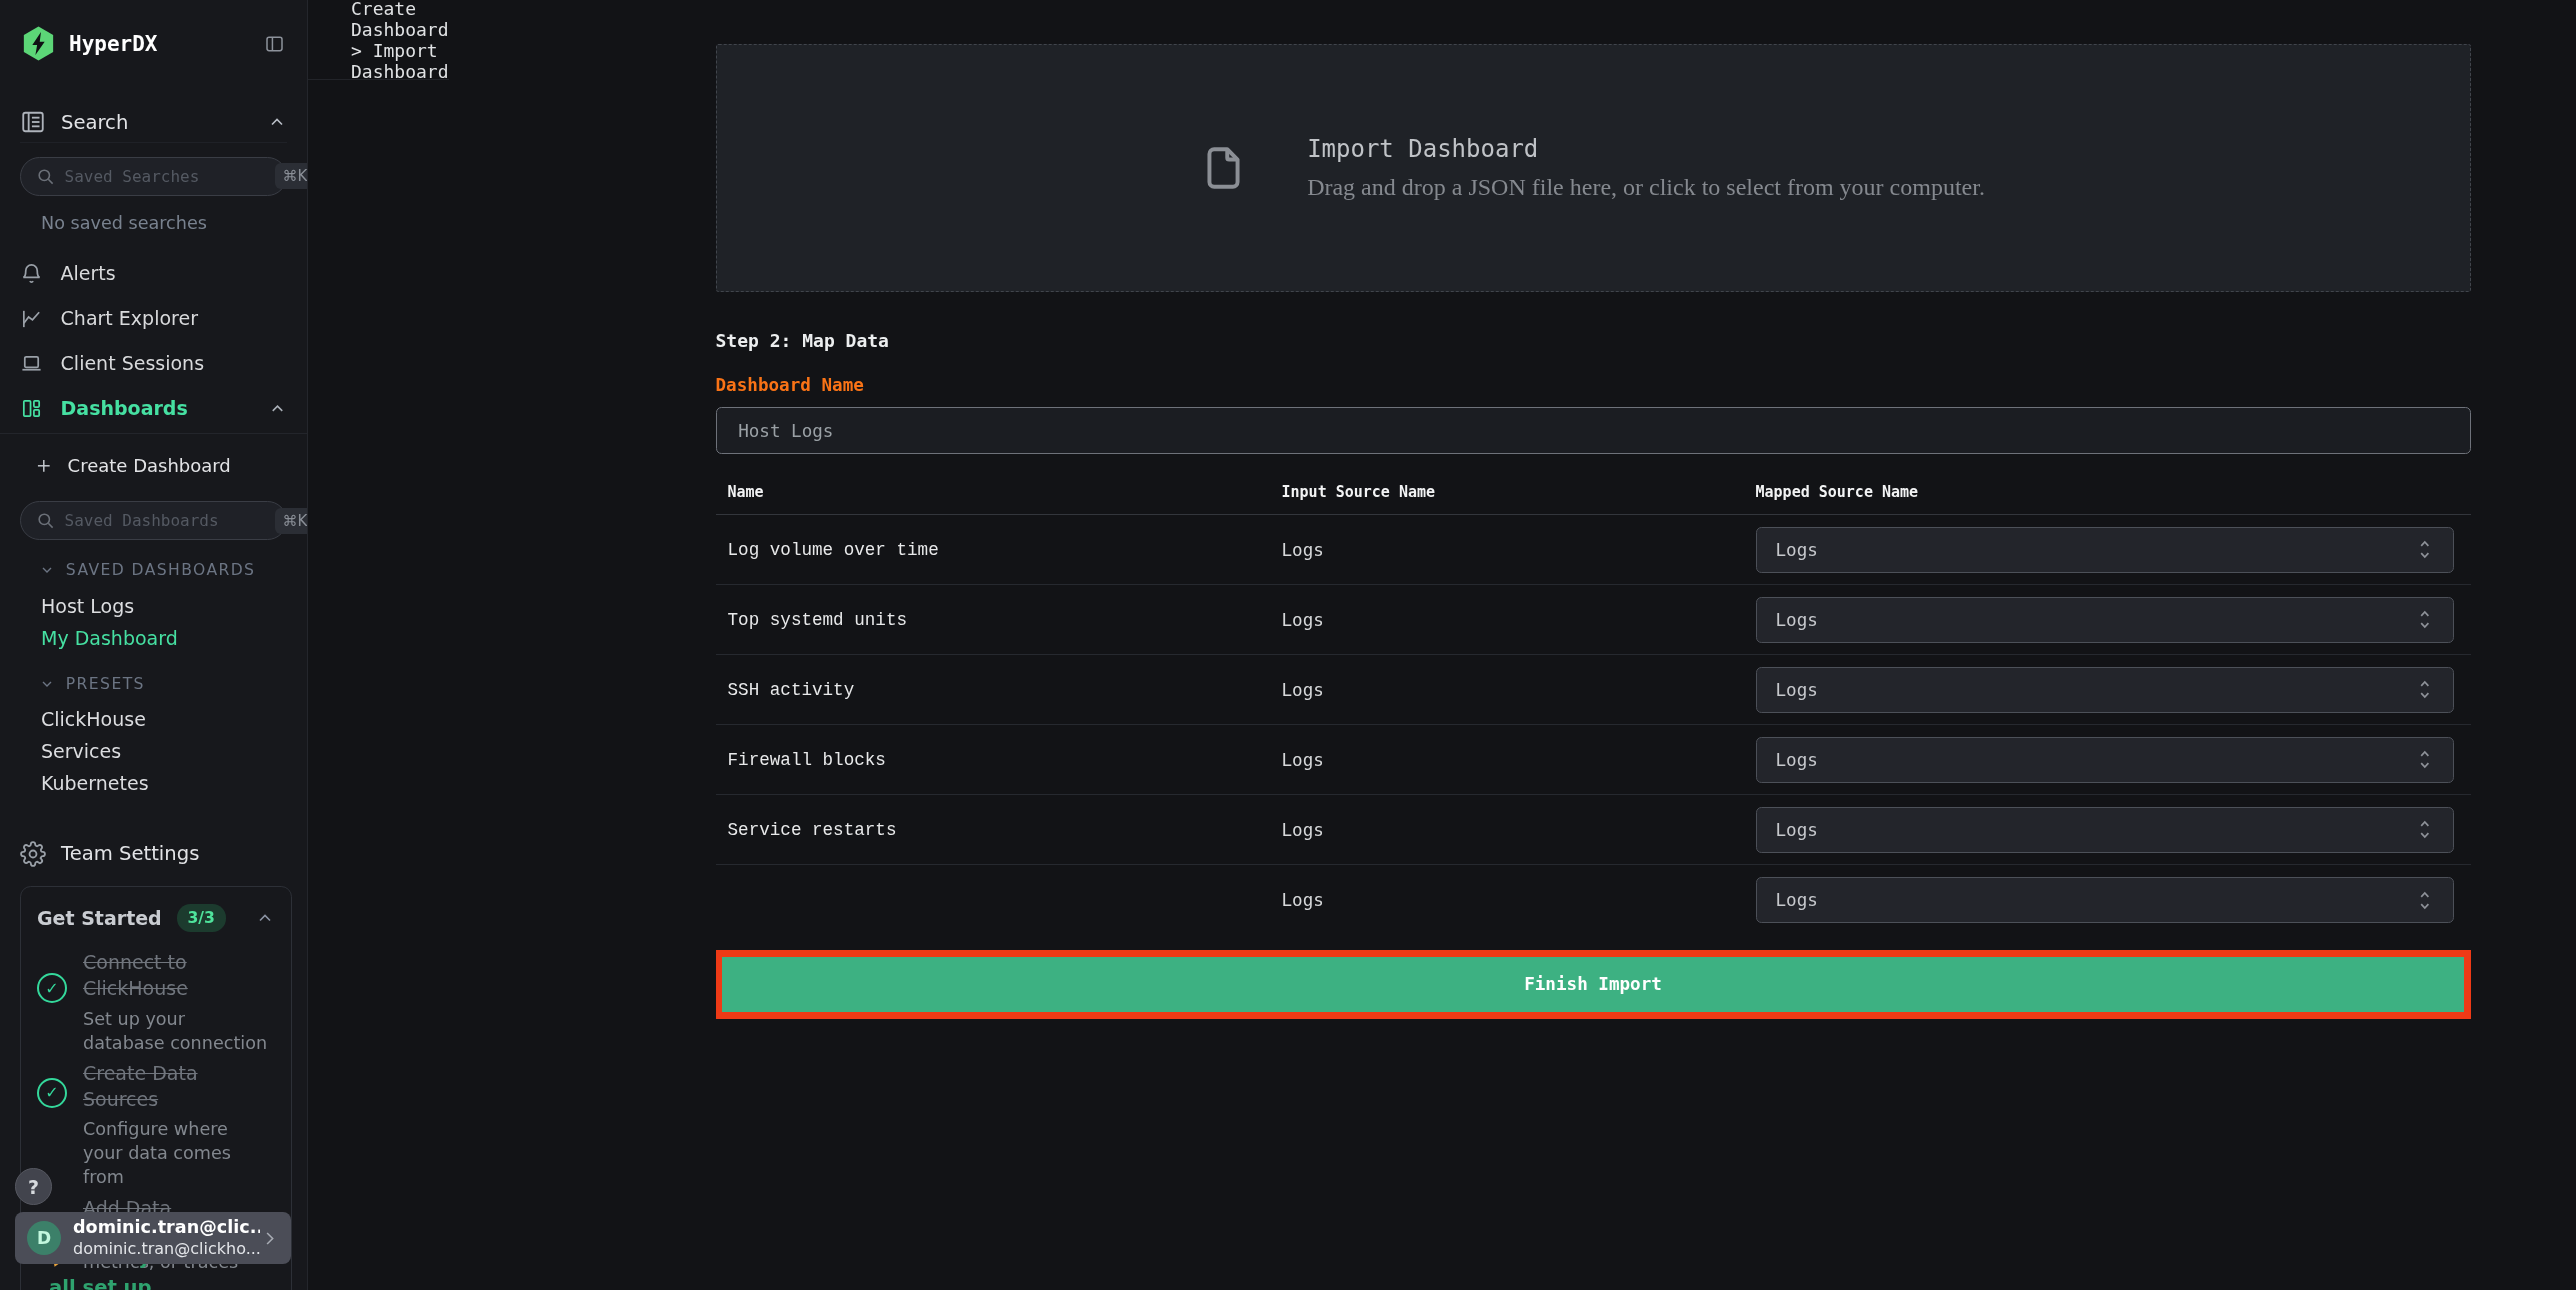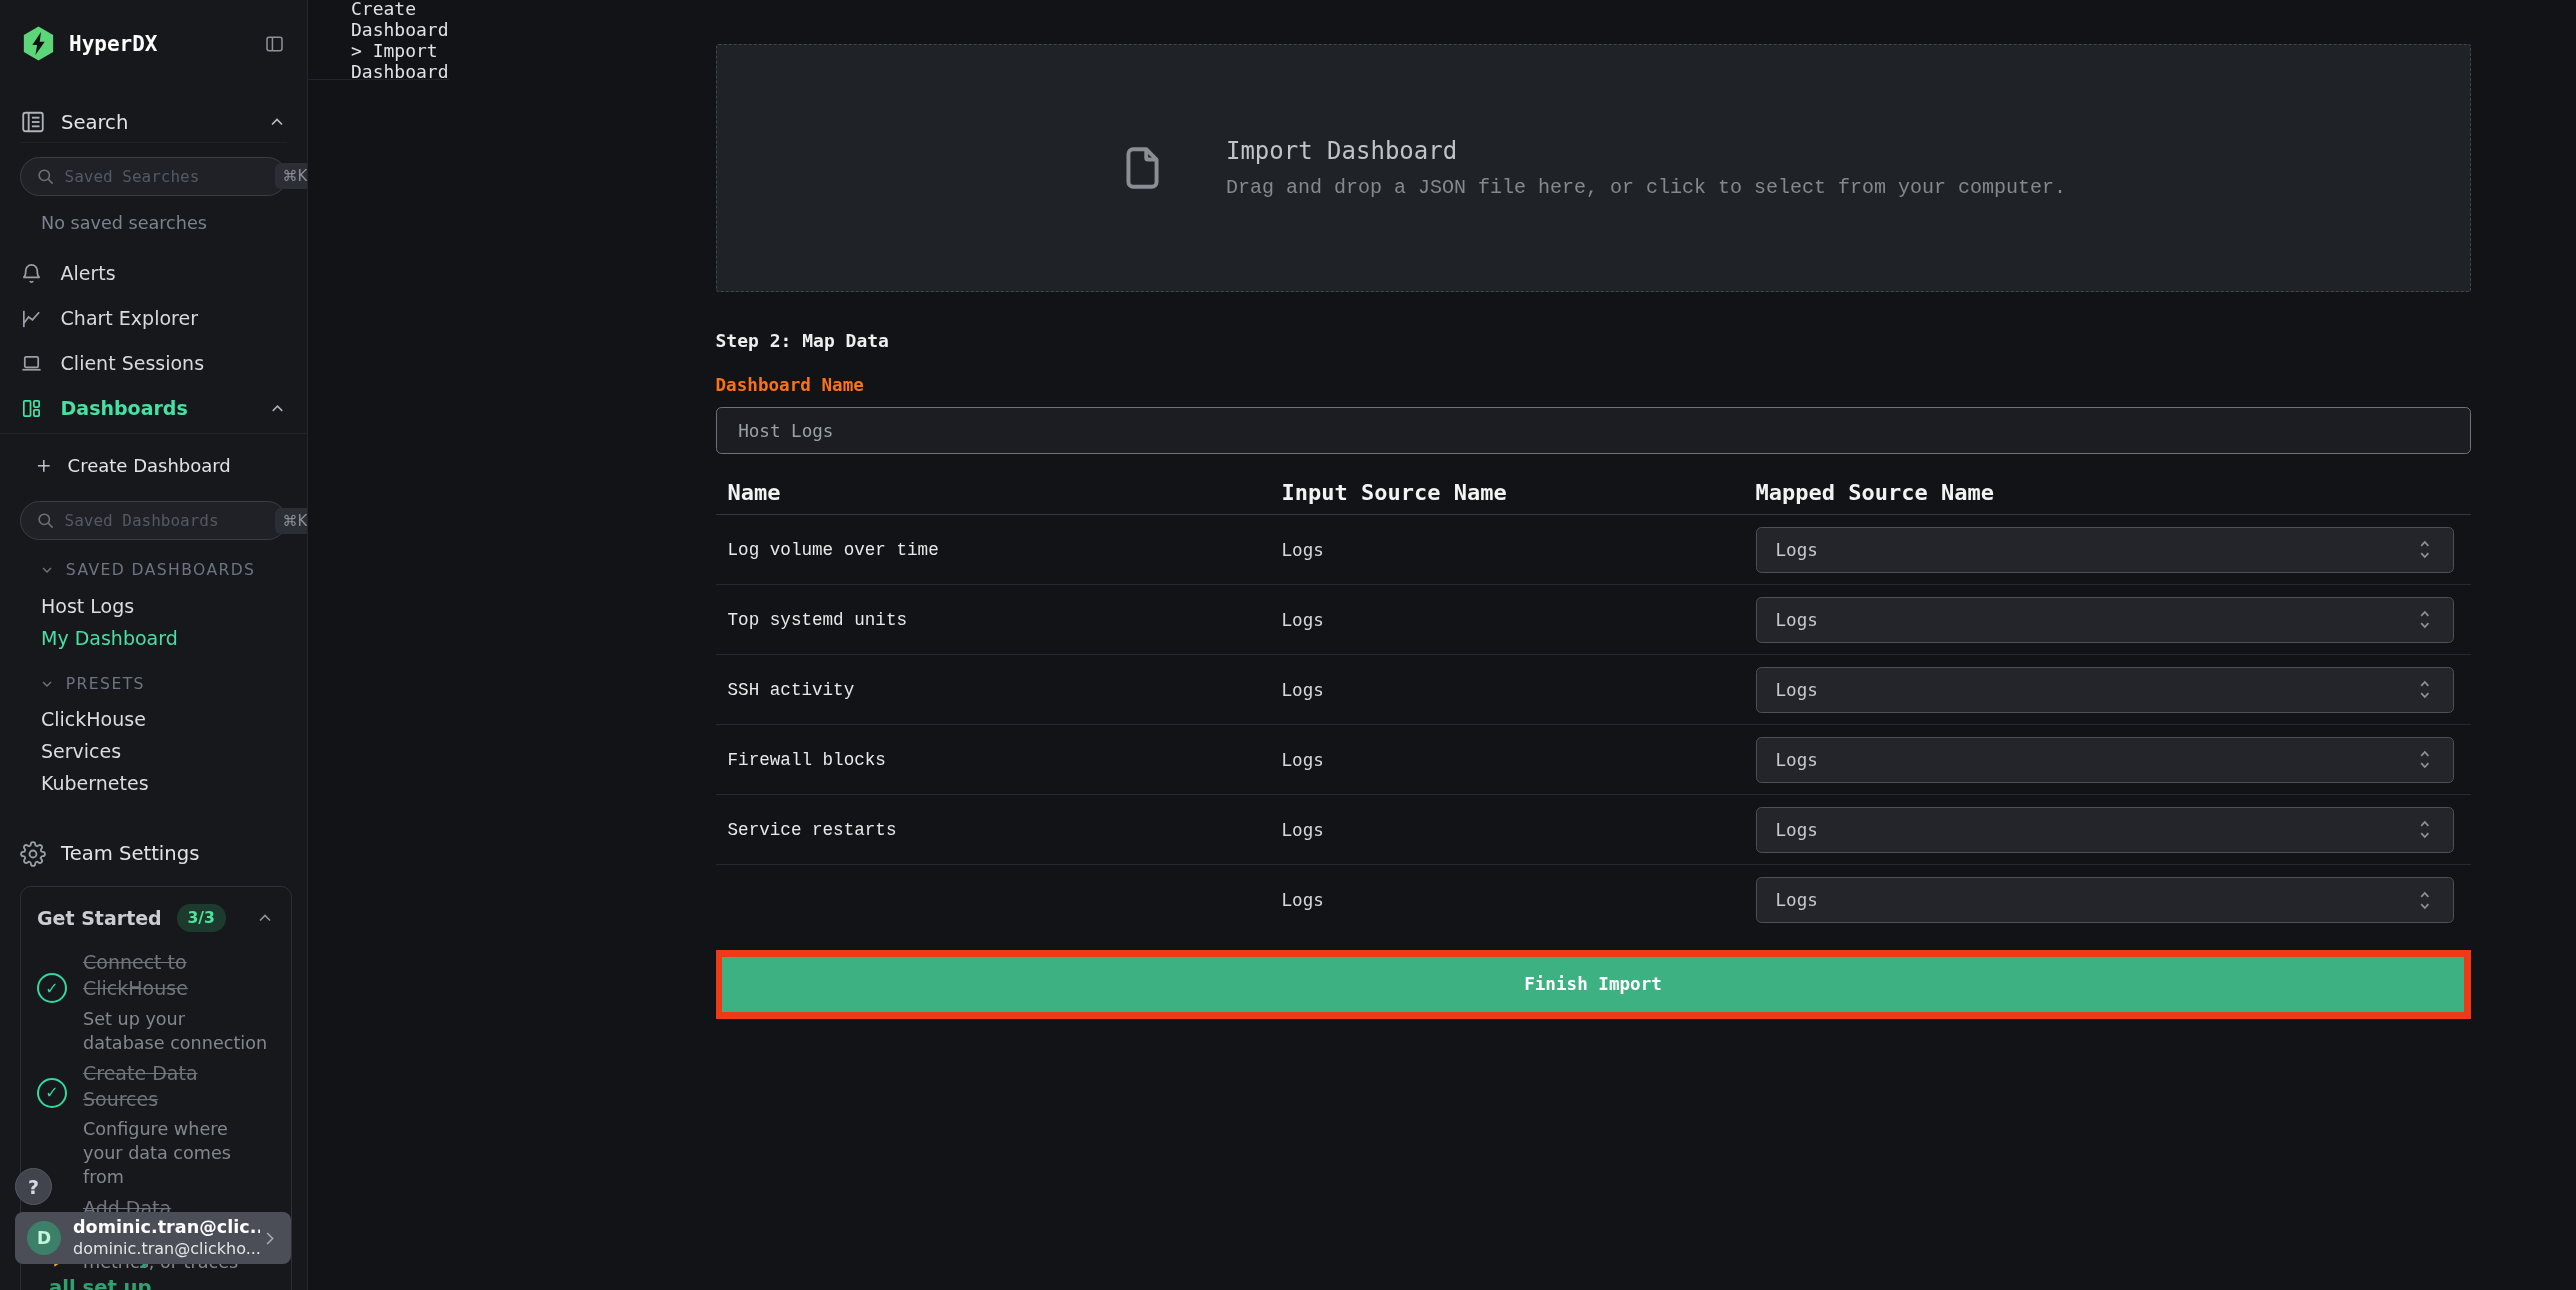--- a/index.html
+++ b/index.html
@@ -96,28 +96,28 @@
   .breadcrumb{font-family:var(--mono);font-size:18px;color:#e0e2e4;cursor:pointer}
 
   .content{flex:1;position:relative}
   .container{margin-left:267px;width:1755px}
 
   .dropzone{margin-top:44px;height:248px;background:var(--bg-drop);border:1.4px dashed #41454c;border-radius:2.7px;display:flex;align-items:center;justify-content:center;cursor:pointer}
   .dz-inner{display:flex;align-items:center}
   .dz-icon{width:45px;height:58px;color:#8b8f95;flex:0 0 45px}
   .dz-text{margin-left:61px}
   .dz-title{font-family:var(--mono);font-size:24px;color:#c0c3c7}
-  .dz-sub{margin-top:10.8px;font-family:Liberation Mono, monospace;font-size:20px;color:#85898f}
+  .dz-sub{margin-top:10.8px;font-family:Liberation Serif, serif;font-size:24px;color:#85898f}
 
   .step-title{margin-top:38px;font-family:var(--mono);font-weight:bold;font-size:18px;color:#eceeef}
   .field-label{margin-top:24px;font-family:var(--mono);font-weight:bold;font-size:17.6px;color:#f97316}
   .name-input{display:block;margin-top:12px;width:100%;height:47px;background:#1b1d22;border:1.4px solid #6e727a;border-radius:5.4px;padding:0 21.6px;font-family:var(--mono);font-size:17.6px;color:#9aa0a5;outline:none}
 
   .map-table{margin-top:16px}
-  .thead{display:flex;align-items:center;height:45px;border-bottom:1.4px solid #33363c;font-family:var(--mono);font-weight:bold;font-size:22px;color:#f2f3f4}
+  .thead{display:flex;align-items:center;height:45px;border-bottom:1.4px solid #33363c;font-family:var(--mono);font-weight:bold;font-size:15px;color:#f2f3f4}
   .trow{display:flex;align-items:center;height:70px;border-bottom:0.7px solid var(--border-soft)}
   .trow:last-child{border-bottom:none}
   .col-name{width:566px;padding-left:12px;flex:0 0 566px}
   .col-input{width:474px;flex:0 0 474px}
   .col-mapped{flex:1}
   .cell-name{font-family:Liberation Mono, monospace;font-size:17.6px;color:#e8e9ea}
   .cell-input{font-family:var(--mono);font-size:17.6px;color:#d5d7d9}
   .select{width:698px;height:46px;background:#23252b;border:1.4px solid #4c5058;border-radius:5.4px;display:flex;align-items:center;padding:0 19px;cursor:pointer}
   .select .sel-val{font-family:var(--mono);font-size:17.6px;color:#c6c8cc}
   .select .sel-chevs{margin-left:auto;width:17.6px;height:23px;color:#8d9198}

